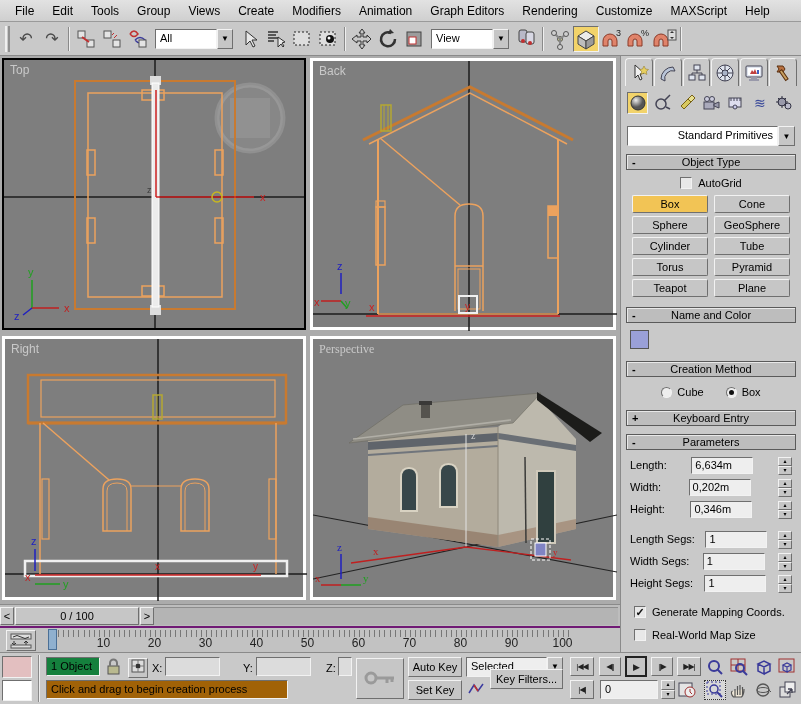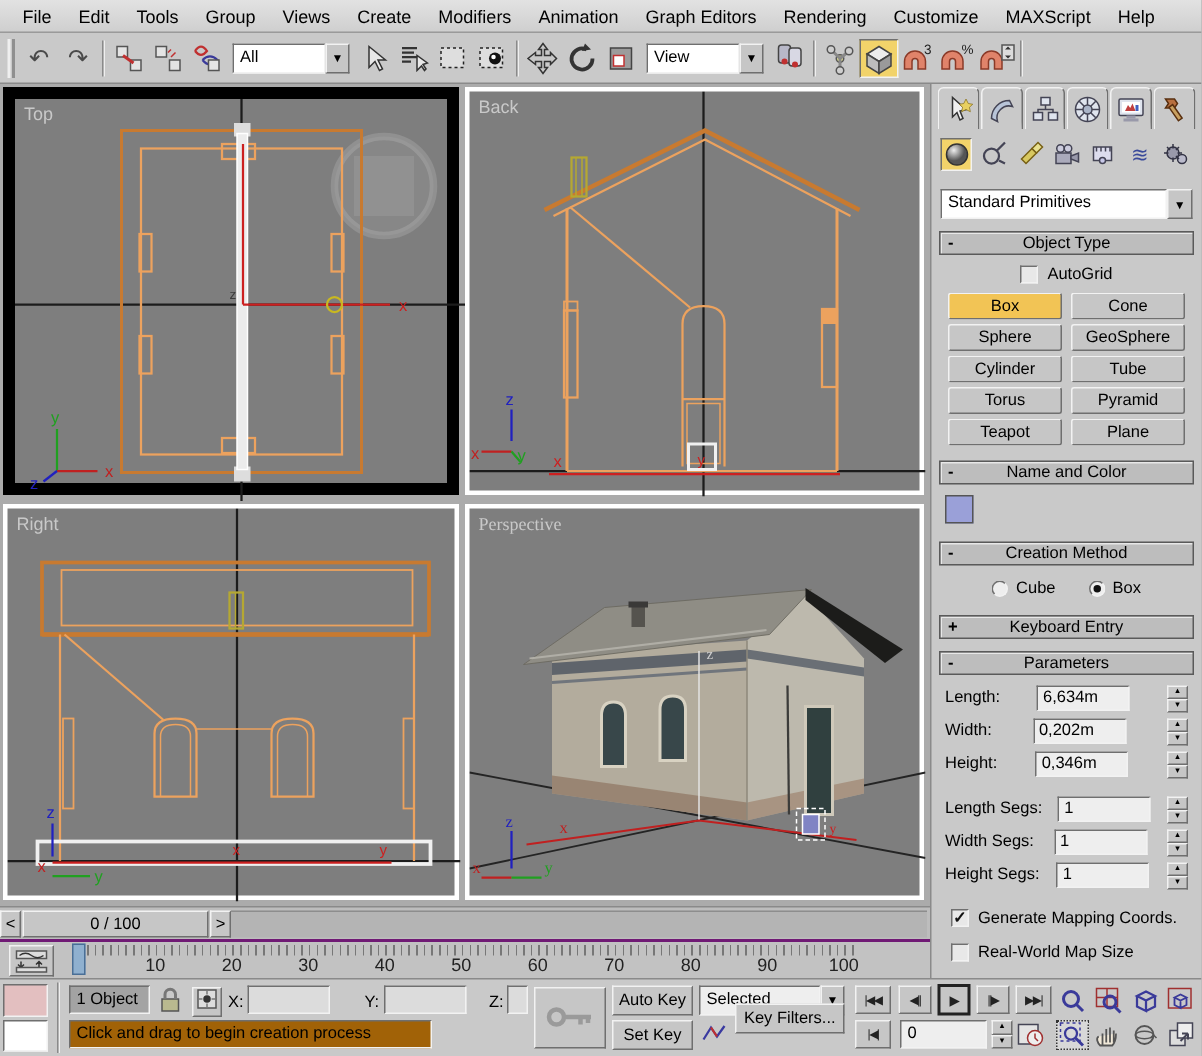--- a/index.html
+++ b/index.html
@@ -29,37 +29,37 @@
   .tb-drop { height:20px; display:flex; align-items:center; margin:0 4px; }
   .tb-drop .field { width:62px; height:20px; background:#fff; border:1px solid;
                     border-color:#6f6f6f #f2f2f2 #f2f2f2 #6f6f6f; padding:2px 4px; }
   .tb-drop .arrow { width:16px; height:20px; font-size:8px; display:flex; align-items:center;
                     justify-content:center; }
 
   
   #viewport-area { position:absolute; left:0; top:56px; width:620px; height:548px; background:#ababab; }
   .vp { position:absolute; background:#7e7e7e; }
   .vp.inactive { border:3px solid #ffffff; }
-  .vp.active { border:8px solid #000000; }
+  .vp.active { border:2px solid #000000; }
   .vp-label { position:absolute; left:6px; top:3px; color:#c9c9c9; font-size:12px; z-index:3; }
   .vp svg { position:absolute; left:0; top:0; }
 
   
   #command-panel { position:absolute; left:620px; top:56px; width:181px; height:596px;
                    background:#c9c9c9; border-left:1px solid #8a8a8a; overflow:hidden; }
   #cp-tabs { display:flex; height:30px; padding:2px 4px 0 4px; gap:1px; }
   .cp-tab { flex:1; border:1px solid; border-color:#f2f2f2 #6f6f6f #6f6f6f #f2f2f2;
             border-bottom:none; border-radius:4px 4px 0 0; display:flex; align-items:center;
             justify-content:center; background:#c9c9c9; }
   #cp-cats { display:flex; height:26px; margin:6px 6px 0 6px; gap:3px; }
   .cp-cat { width:22px; height:22px; display:flex; align-items:center; justify-content:center; }
   .cp-cat.active { background:#f2d36a; border:1px solid; border-color:#6f6f6f #f2f2f2 #f2f2f2 #6f6f6f; }
   #cp-dropdown { margin:8px 6px 0 6px; height:20px; display:flex; }
   #cp-dropdown .field { flex:1; background:#fff; border:1px solid; border-color:#6f6f6f #f2f2f2 #f2f2f2 #6f6f6f;
-                        padding:2px 4px; }
+                        padding:2px 4px;text-align:right; }
   #cp-dropdown .arrow { width:17px; font-size:8px; display:flex; align-items:center; justify-content:center; }
 
   .rollout { margin:8px 5px 0 5px; }
   .rollout-header { height:16px; background:#bdbdbd; border:1px solid #5a5a5a;
                     display:flex; align-items:center; position:relative;
                     box-shadow:inset 1px 1px 0 #e8e8e8; }
   .rollout-header .collapse { position:absolute; left:5px; font-weight:bold; }
   .rollout-header .title { flex:1; text-align:center; }
   .rollout-body { padding:5px 2px 2px 2px; }
 
@@ -119,21 +119,21 @@
 
   
   #statusbar { position:absolute; left:0; top:652px; width:801px; height:52px; background:#c9c9c9;
                border-top:1px solid #8a8a8a; }
   #listener-pink { position:absolute; left:2px; top:3px; width:30px; height:22px; background:#e3bfc0;
                    border:1px solid; border-color:#6f6f6f #f2f2f2 #f2f2f2 #6f6f6f; }
   #listener-white { position:absolute; left:2px; top:27px; width:30px; height:21px; background:#fff;
                     border:1px solid; border-color:#6f6f6f #f2f2f2 #f2f2f2 #6f6f6f; }
   .sb-divider { position:absolute; left:38px; top:2px; width:2px; height:47px;
                 border-left:1px solid #8a8a8a; border-right:1px solid #efefef; }
-  .sb-field { position:absolute; height:19px; background:#a3a3a3; border:1px solid;
+  .sb-field { position:absolute; height:19px; background:#15803d; border:1px solid;
               border-color:#6f6f6f #f2f2f2 #f2f2f2 #6f6f6f; padding:2px 4px; }
   .sb-label { position:absolute; top:9px; }
   .sb-btn { position:absolute; height:20px; text-align:center; line-height:18px; }
   .pb-btn { position:absolute; height:19px; font-size:8px; letter-spacing:-1px;
             display:flex; align-items:center; justify-content:center; color:#222; }
   .nav-btn { position:absolute; width:22px; height:20px; display:flex; align-items:center; justify-content:center; }
   .nav-btn.active { border:1px dotted #333; background:#d8d8d8; }
 </style>
 </head>
 <body>

